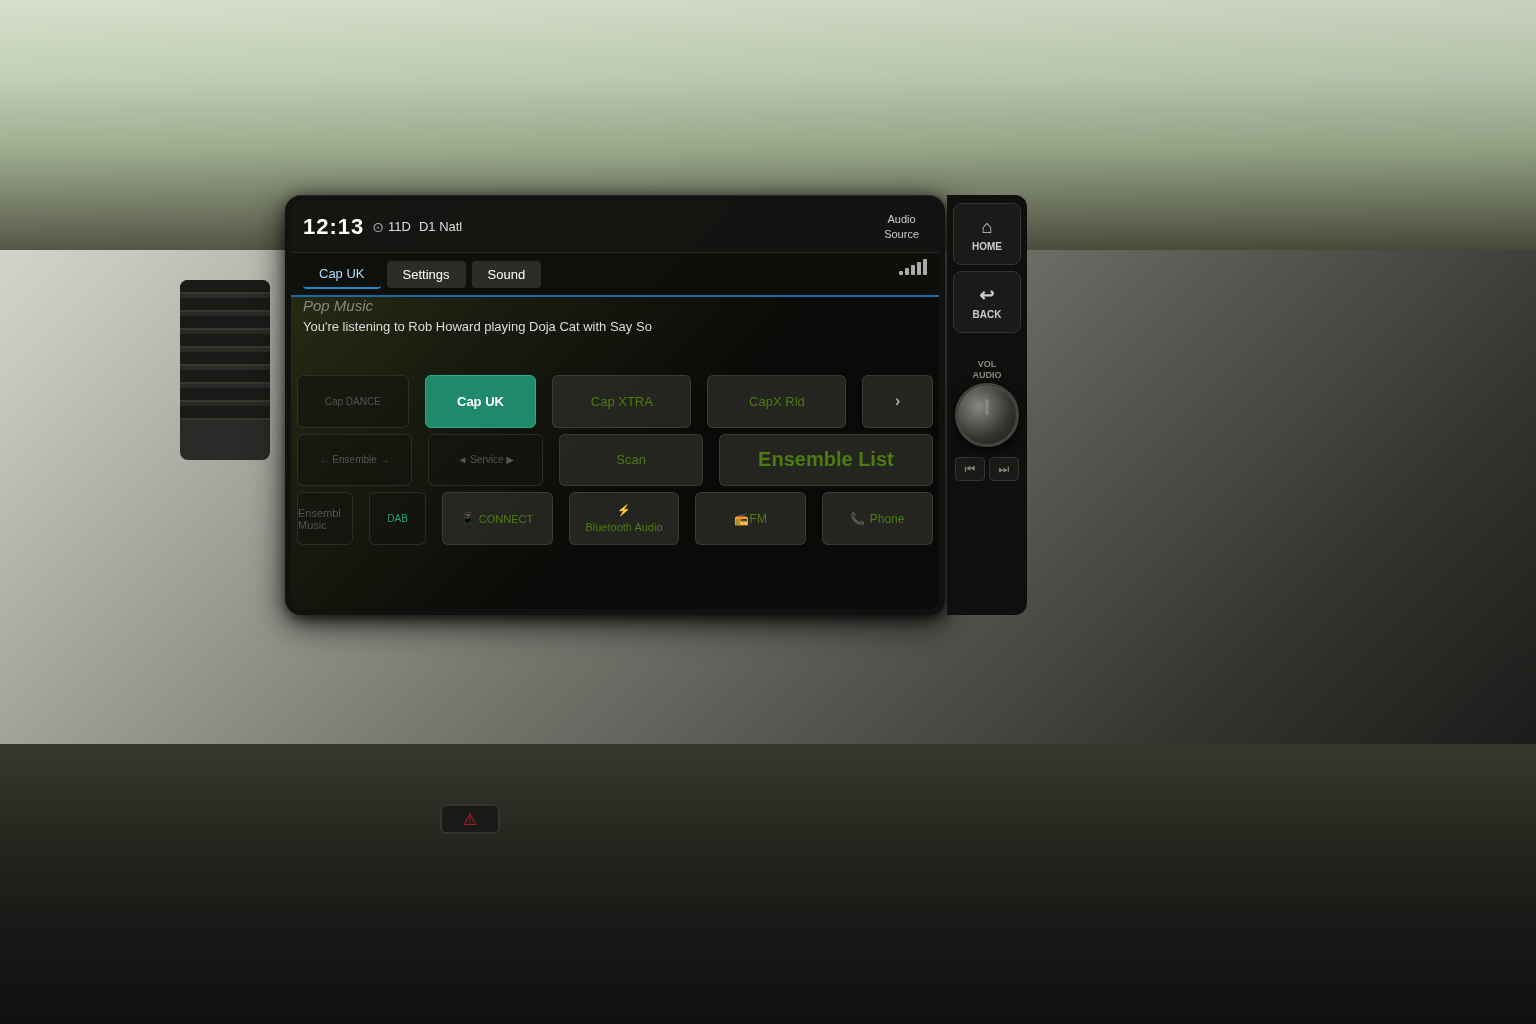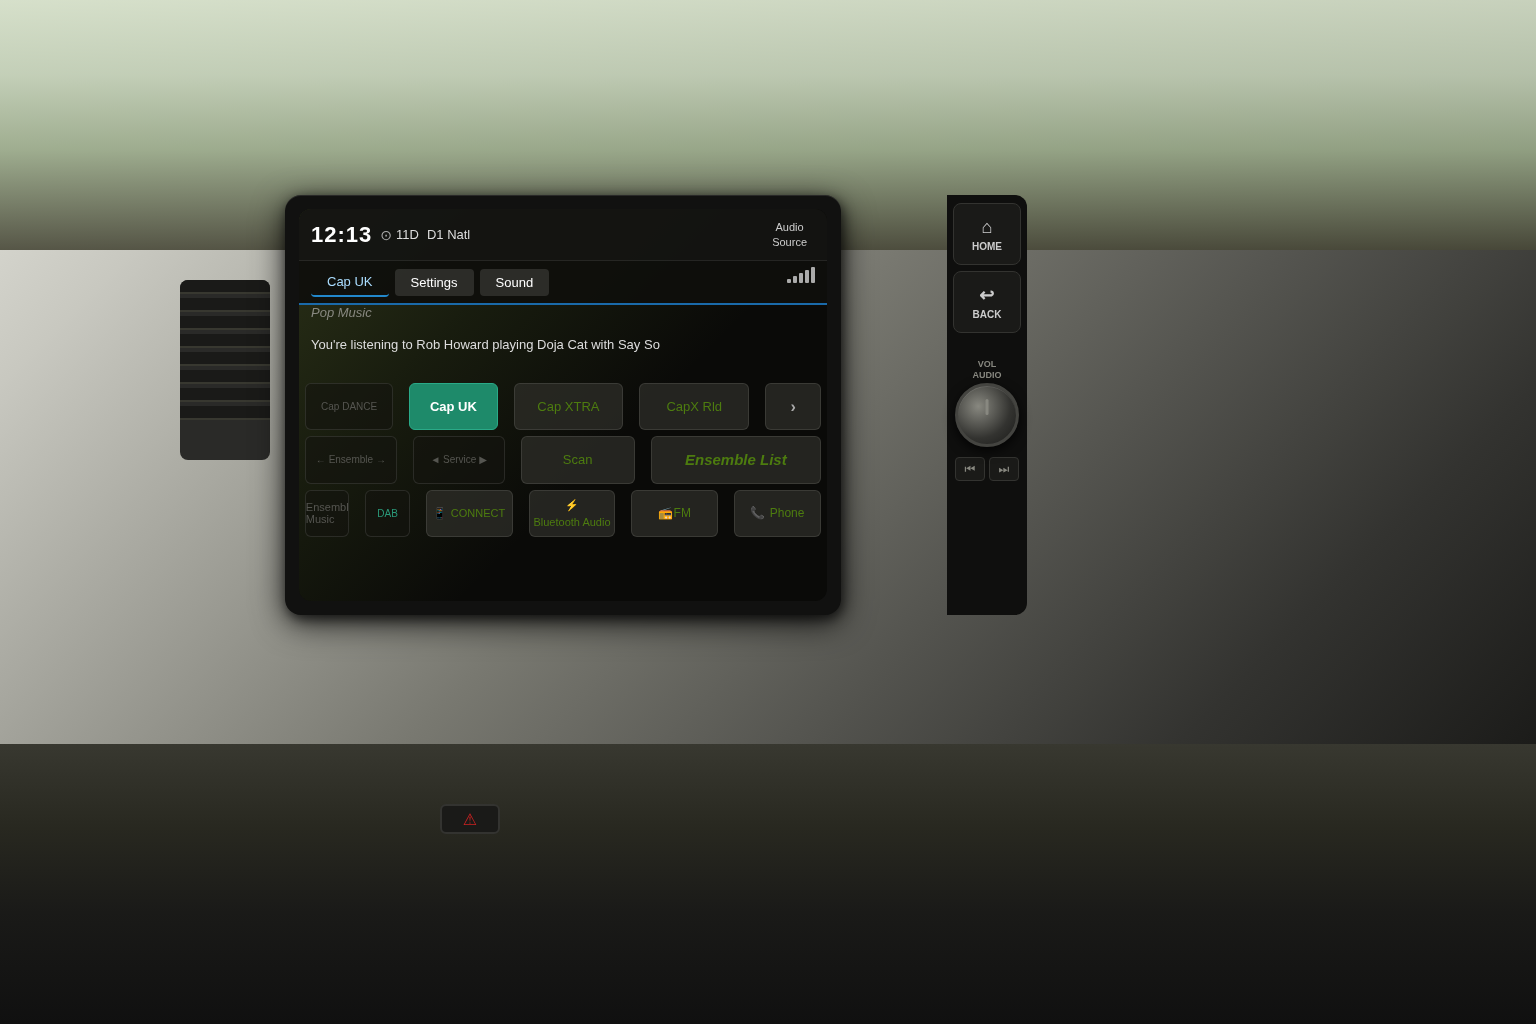--- a/index.html
+++ b/index.html
@@ -64,25 +64,25 @@
       left: 285px;
       width: 720px;
       height: 430px;
     }
 
     
     .screen-bezel {
       position: absolute;
       top: 0;
       left: 0;
-      width: 556px;
+      width: 660px;
       height: 420px;
       background: #111110;
       border-radius: 16px;
-      padding: 14px;
+      padding: 6px;
       box-shadow:
         0 8px 32px rgba(0,0,0,0.8),
         inset 0 1px 0 rgba(255,255,255,0.1),
         2px 4px 12px rgba(0,0,0,0.6);
     }
 
     
     .screen {
       width: 100%;
       height: 100%;
@@ -184,22 +184,22 @@
     
     .now-playing-section {
       position: absolute;
       top: 96px;
       left: 12px;
       right: 12px;
     }
 
     .genre-label {
       color: #888880;
-      font-size: 13px;
-      margin-bottom: 16px;
+      font-size: 15px;
+      margin-bottom: 4px;
       font-style: italic;
     }
 
     .now-playing-text {
       color: #dddddd;
       font-size: 13px;
       line-height: 1.4;
     }
 
     
@@ -472,21 +472,21 @@
           <div class="grid-cell">CapX Rld</div>
           <div class="grid-cell narrow arrow-cell">
               <span class="cell-arrow">›</span>
             </div>
         </div>
 
         <div class="grid-row">
           <div class="grid-cell dim-cell" style="flex:0.8; font-size:10px;">← Ensemble →</div>
           <div class="grid-cell dim-cell" style="flex:0.8; font-size:10px;">◄ Service ▶</div>
           <div class="grid-cell">Scan</div>
-          <div class="grid-cell wide" style="font-size:15px; font-weight:bold;font-style:italic;">Ensemble List</div>
+          <div class="grid-cell wide" style="font-size:20px; font-weight:bold;">Ensemble List</div>
         </div>
 
         <div class="grid-row">
           <div class="grid-cell dim-cell" style="flex:0.5; font-size:11px;">Ensembl Music</div>
           <div class="grid-cell dim-cell" style="flex:0.5; font-size:10px; color:#2a9a7a;">DAB</div>
           <div class="grid-cell" style="font-size:11px; gap:4px; flex-direction:row;">
             <span>📱</span>
             <span>CONNECT</span>
           </div>
           <div class="grid-cell" style="font-size:11px; gap:4px; flex-direction:column;">

